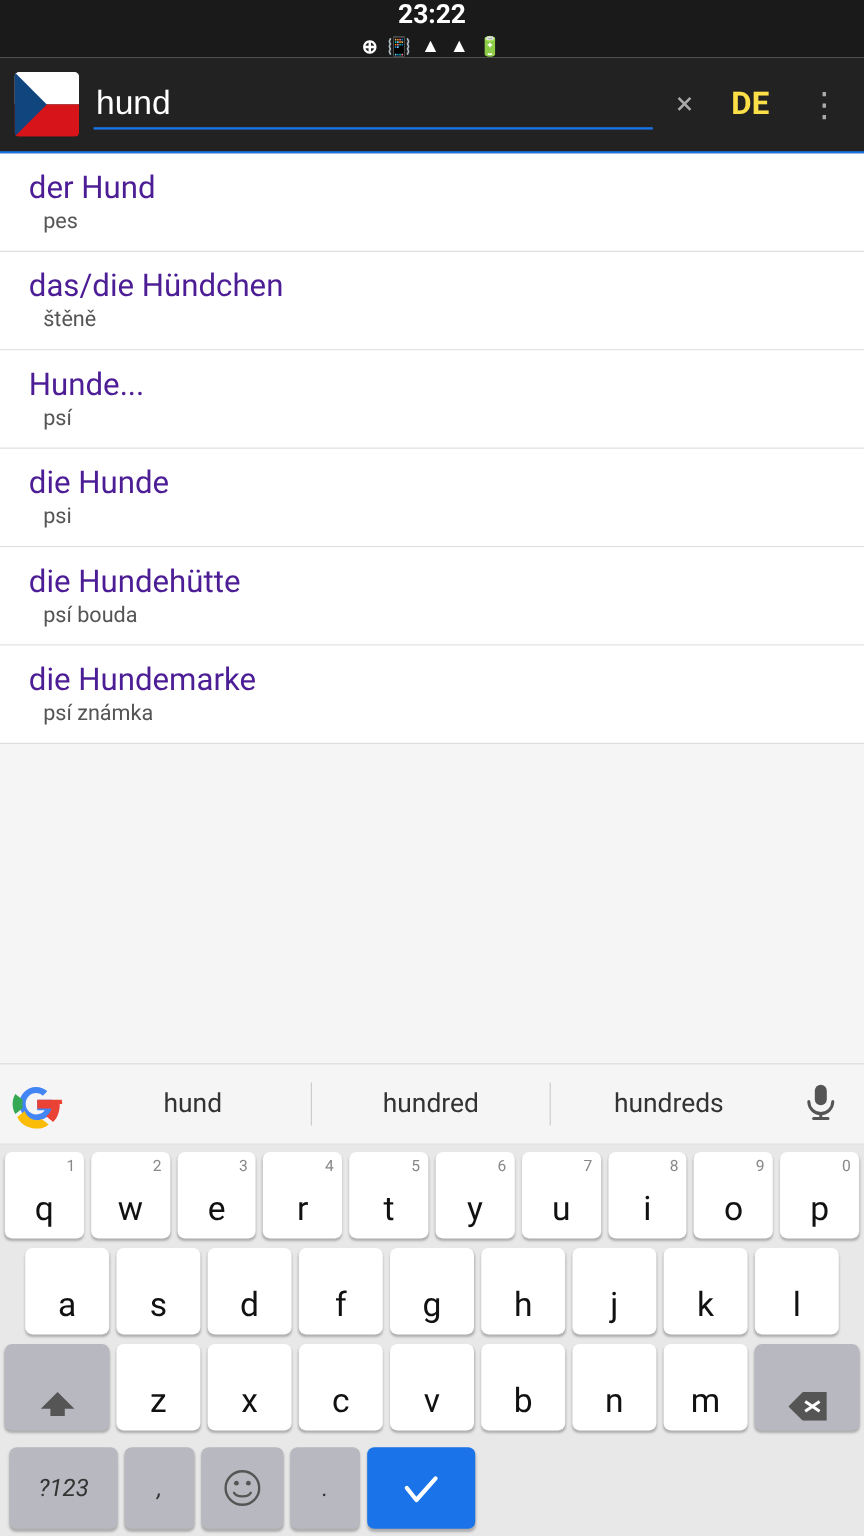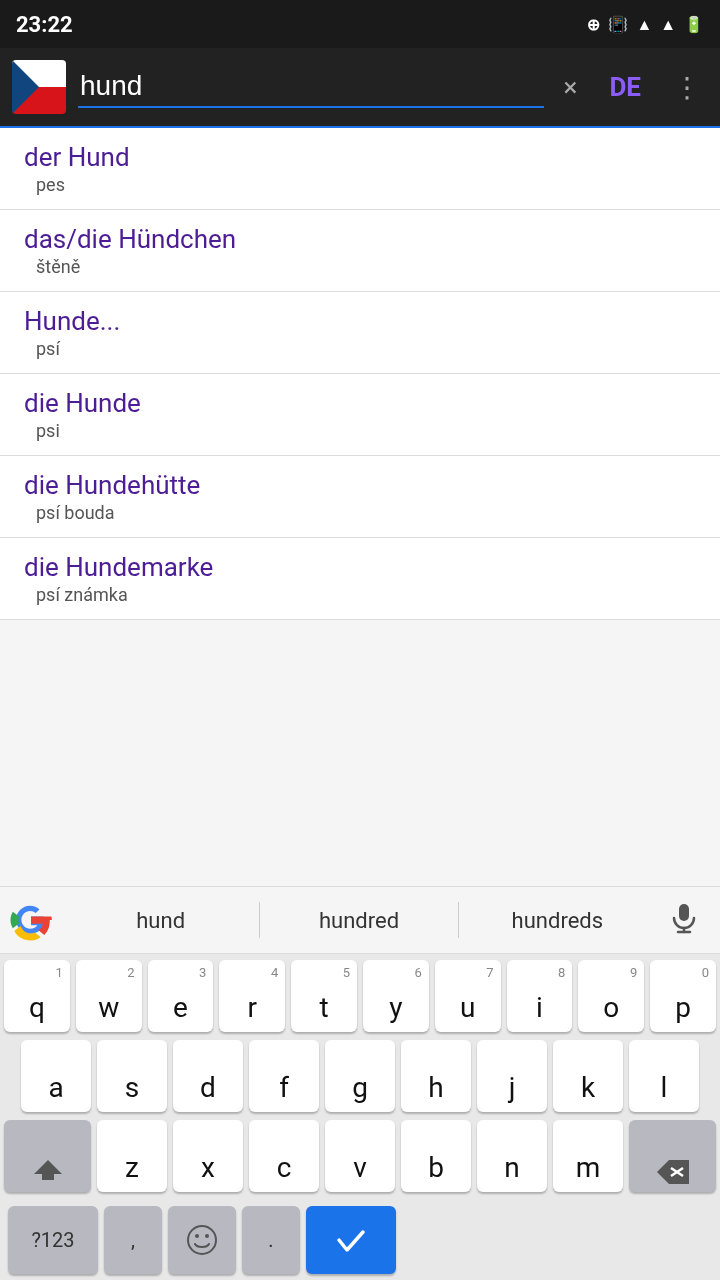--- a/index.html
+++ b/index.html
@@ -17,20 +17,21 @@
     #status-bar {
       background: #1a1a1a;
       color: white;
       height: 48px;
       display: flex;
       align-items: center;
       justify-content: space-between;
       padding: 0 16px;
       font-size: 22px;
       font-weight: bold;
+      flex-direction: column;
     }
     #status-time { font-size: 22px; font-weight: bold; }
     #status-icons { display: flex; align-items: center; gap: 8px; }
     .status-icon { font-size: 16px; color: white; }
 
     
     #search-bar {
       background: #222;
       height: 80px;
       display: flex;
@@ -77,21 +78,21 @@
       background: #1a73e8;
       width: 100%;
     }
     #clear-button {
       color: #aaa;
       font-size: 26px;
       cursor: pointer;
       padding: 8px;
     }
     #lang-button {
-      color: #8b5cf6;
+      color: #fde047;
       font-size: 26px;
       font-weight: bold;
       padding: 8px 12px;
       cursor: pointer;
       text-align: right;
     }
     #more-button {
       color: #aaa;
       font-size: 28px;
       cursor: pointer;
@@ -214,20 +215,21 @@
     }
 
     
     #bottom-bar {
       height: 80px;
       background: #e8e8e8;
       display: flex;
       align-items: center;
       padding: 0 8px;
       gap: 6px;
+      font-style: italic;
     }
     .bottom-key {
       background: #b8b8c0;
       border-radius: 6px;
       height: 68px;
       display: flex;
       align-items: center;
       justify-content: center;
       cursor: pointer;
       box-shadow: 0 2px 2px rgba(0,0,0,0.25);

